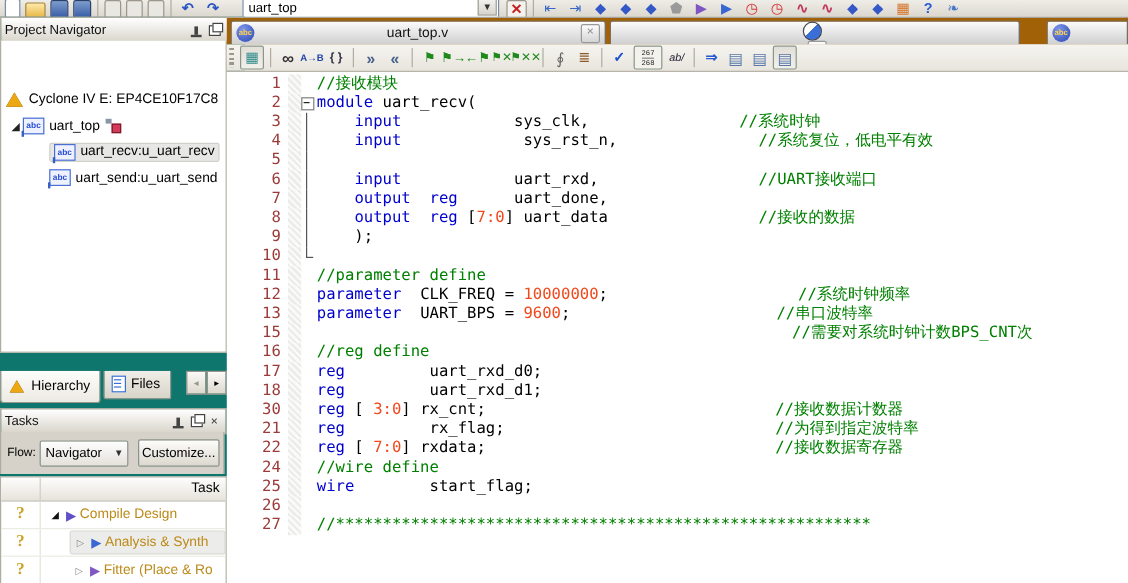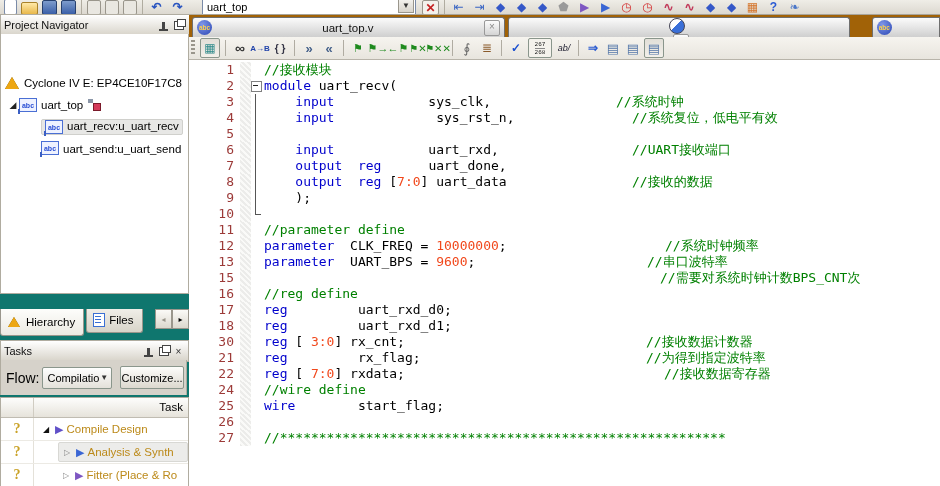--- a/index.html
+++ b/index.html
@@ -71,21 +71,21 @@
   .file-icon{width:10px;height:12px;background:#fff;border:1px solid #3a6fd4;margin-right:4px;position:relative;}
   .file-icon::before{content:"";position:absolute;left:1px;top:2px;width:6px;height:1px;background:#3a6fd4;box-shadow:0 3px 0 #3a6fd4,0 6px 0 #3a6fd4;}
   #pn-tab-arrows{margin-left:auto;display:flex;}
   .tab-arr{width:15px;height:18px;background:linear-gradient(#fbfaf7,#dcd8ce);border:1px solid #9a968c;font-size:8px;
     display:flex;align-items:center;justify-content:center;}
   .tab-arr.dim{color:#9a968c;}
   
   #tasks-panel{position:absolute;left:0;top:326px;width:189px;height:146px;}
   #flow-row{position:absolute;left:0;top:20px;width:187px;height:35px;background:#d6d2ca;border-left:1px solid #b0aca0;border-right:1px solid #b0aca0;
     display:flex;align-items:center;padding:0 2px;box-sizing:border-box;}
-  #flow-label{font-size:14px;margin:0 3px;}
+  #flow-label{font-size:10px;margin:0 3px;}
   #flow-combo{width:72px;height:20px;background:linear-gradient(#fefefe,#e4e1da);border:1px solid #8a968c;border-radius:2px;
     display:flex;align-items:center;position:relative;}
   #flow-combo .cval{font-size:11px;padding-left:4px;overflow:hidden;white-space:nowrap;width:54px;}
   #flow-combo .carr{font-size:8px;color:#333;position:absolute;right:3px;}
   #customize-btn{margin-left:8px;width:66px;height:21px;background:linear-gradient(#fdfdfb,#dcd8ce);border:1px solid #8a968c;border-radius:2px;
     font-size:11px;display:flex;align-items:center;justify-content:center;}
   #task-grid{position:absolute;left:0;top:57px;width:187px;height:103px;background:#fff;border:1px solid #b0aca0;overflow:hidden;}
   #task-grid-header{height:19px;background:linear-gradient(#fdfdfc,#e6e3db);border-bottom:1px solid #c0bcb2;display:flex;}
   .tg-col1{width:32px;border-right:1px solid #d0ccc2;flex:0 0 auto;}
   #task-grid-header .tg-col2{flex:1;text-align:right;padding-right:5px;font-size:11.5px;line-height:19px;}
@@ -260,21 +260,21 @@
           <span class="pin-shape"></span>
         </span>
       <span class="ph-btn">
           <span class="float-shape"></span>
         </span>
       <span class="ph-btn">×</span>
     </div>
     <div id="flow-row">
       <span id="flow-label">Flow:</span>
       <span id="flow-combo">
-        <span class="cval">Compilatio</span>
+        <span class="cval">Navigator</span>
         <span class="carr">▼</span>
       </span>
       <span id="customize-btn">Customize...</span>
     </div>
     <div id="task-grid">
       <div id="task-grid-header">
         <span class="tg-col1"></span>
         <span class="tg-col2">Task</span>
       </div>
       <div id="task-rows">
@@ -370,20 +370,20 @@
         <div class="code-line"><span class="ln">10</span><span class="hatch"></span><span class="ccontent"><span class="fold-end"></span></span></div>
         <div class="code-line"><span class="ln">11</span><span class="hatch"></span><span class="ccontent"><span class="cl-c">//parameter define</span></span></div>
         <div class="code-line"><span class="ln">12</span><span class="hatch"></span><span class="ccontent"><span class="cl-k">parameter</span><span class="cl-t">  CLK_FREQ = </span><span class="cl-n">10000000</span><span class="cl-t">;</span><span class="cmt-abs" style="left: 414px;">//系统时钟频率</span></span></div>
         <div class="code-line"><span class="ln">13</span><span class="hatch"></span><span class="ccontent"><span class="cl-k">parameter</span><span class="cl-t">  UART_BPS = </span><span class="cl-n">9600</span><span class="cl-t">;</span><span class="cmt-abs" style="left: 396px;">//串口波特率</span></span></div>
         <div class="code-line"><span class="ln">15</span><span class="hatch"></span><span class="ccontent"><span class="cmt-abs" style="left: 409px;">//需要对系统时钟计数BPS_CNT次</span></span></div>
         <div class="code-line"><span class="ln">16</span><span class="hatch"></span><span class="ccontent"><span class="cl-c">//reg define</span></span></div>
         <div class="code-line"><span class="ln">17</span><span class="hatch"></span><span class="ccontent"><span class="cl-k">reg</span><span class="cl-t">         uart_rxd_d0;</span></span></div>
         <div class="code-line"><span class="ln">18</span><span class="hatch"></span><span class="ccontent"><span class="cl-k">reg</span><span class="cl-t">         uart_rxd_d1;</span></span></div>
         <div class="code-line"><span class="ln">30</span><span class="hatch"></span><span class="ccontent"><span class="cl-k">reg</span><span class="cl-t"> [ </span><span class="cl-n">3:0</span><span class="cl-t">] rx_cnt;</span><span class="cmt-abs" style="left: 395px;">//接收数据计数器</span></span></div>
         <div class="code-line"><span class="ln">21</span><span class="hatch"></span><span class="ccontent"><span class="cl-k">reg</span><span class="cl-t">         rx_flag;</span><span class="cmt-abs" style="left: 395px;">//为得到指定波特率</span></span></div>
-        <div class="code-line"><span class="ln">22</span><span class="hatch"></span><span class="ccontent"><span class="cl-k">reg</span><span class="cl-t"> [ </span><span class="cl-n">7:0</span><span class="cl-t">] rxdata;</span><span class="cmt-abs" style="left: 413px;">//接收数据寄存器</span></span></div>
+        <div class="code-line"><span class="ln">22</span><span class="hatch"></span><span class="ccontent"><span class="cl-k">reg</span><span class="cl-t"> [ </span><span class="cl-n">7:0</span><span class="cl-t">] rxdata;</span><span class="cmt-abs" style="left: 395px;">//接收数据寄存器</span></span></div>
         <div class="code-line"><span class="ln">24</span><span class="hatch"></span><span class="ccontent"><span class="cl-c">//wire define</span></span></div>
         <div class="code-line"><span class="ln">25</span><span class="hatch"></span><span class="ccontent"><span class="cl-k">wire</span><span class="cl-t">        start_flag;</span></span></div>
         <div class="code-line"><span class="ln">26</span><span class="hatch"></span><span class="ccontent"></span></div>
         <div class="code-line"><span class="ln">27</span><span class="hatch"></span><span class="ccontent"><span class="cl-c">//*********************************************************</span></span></div>
       </div>
   </div>
 </div>
 
 </body></html>

